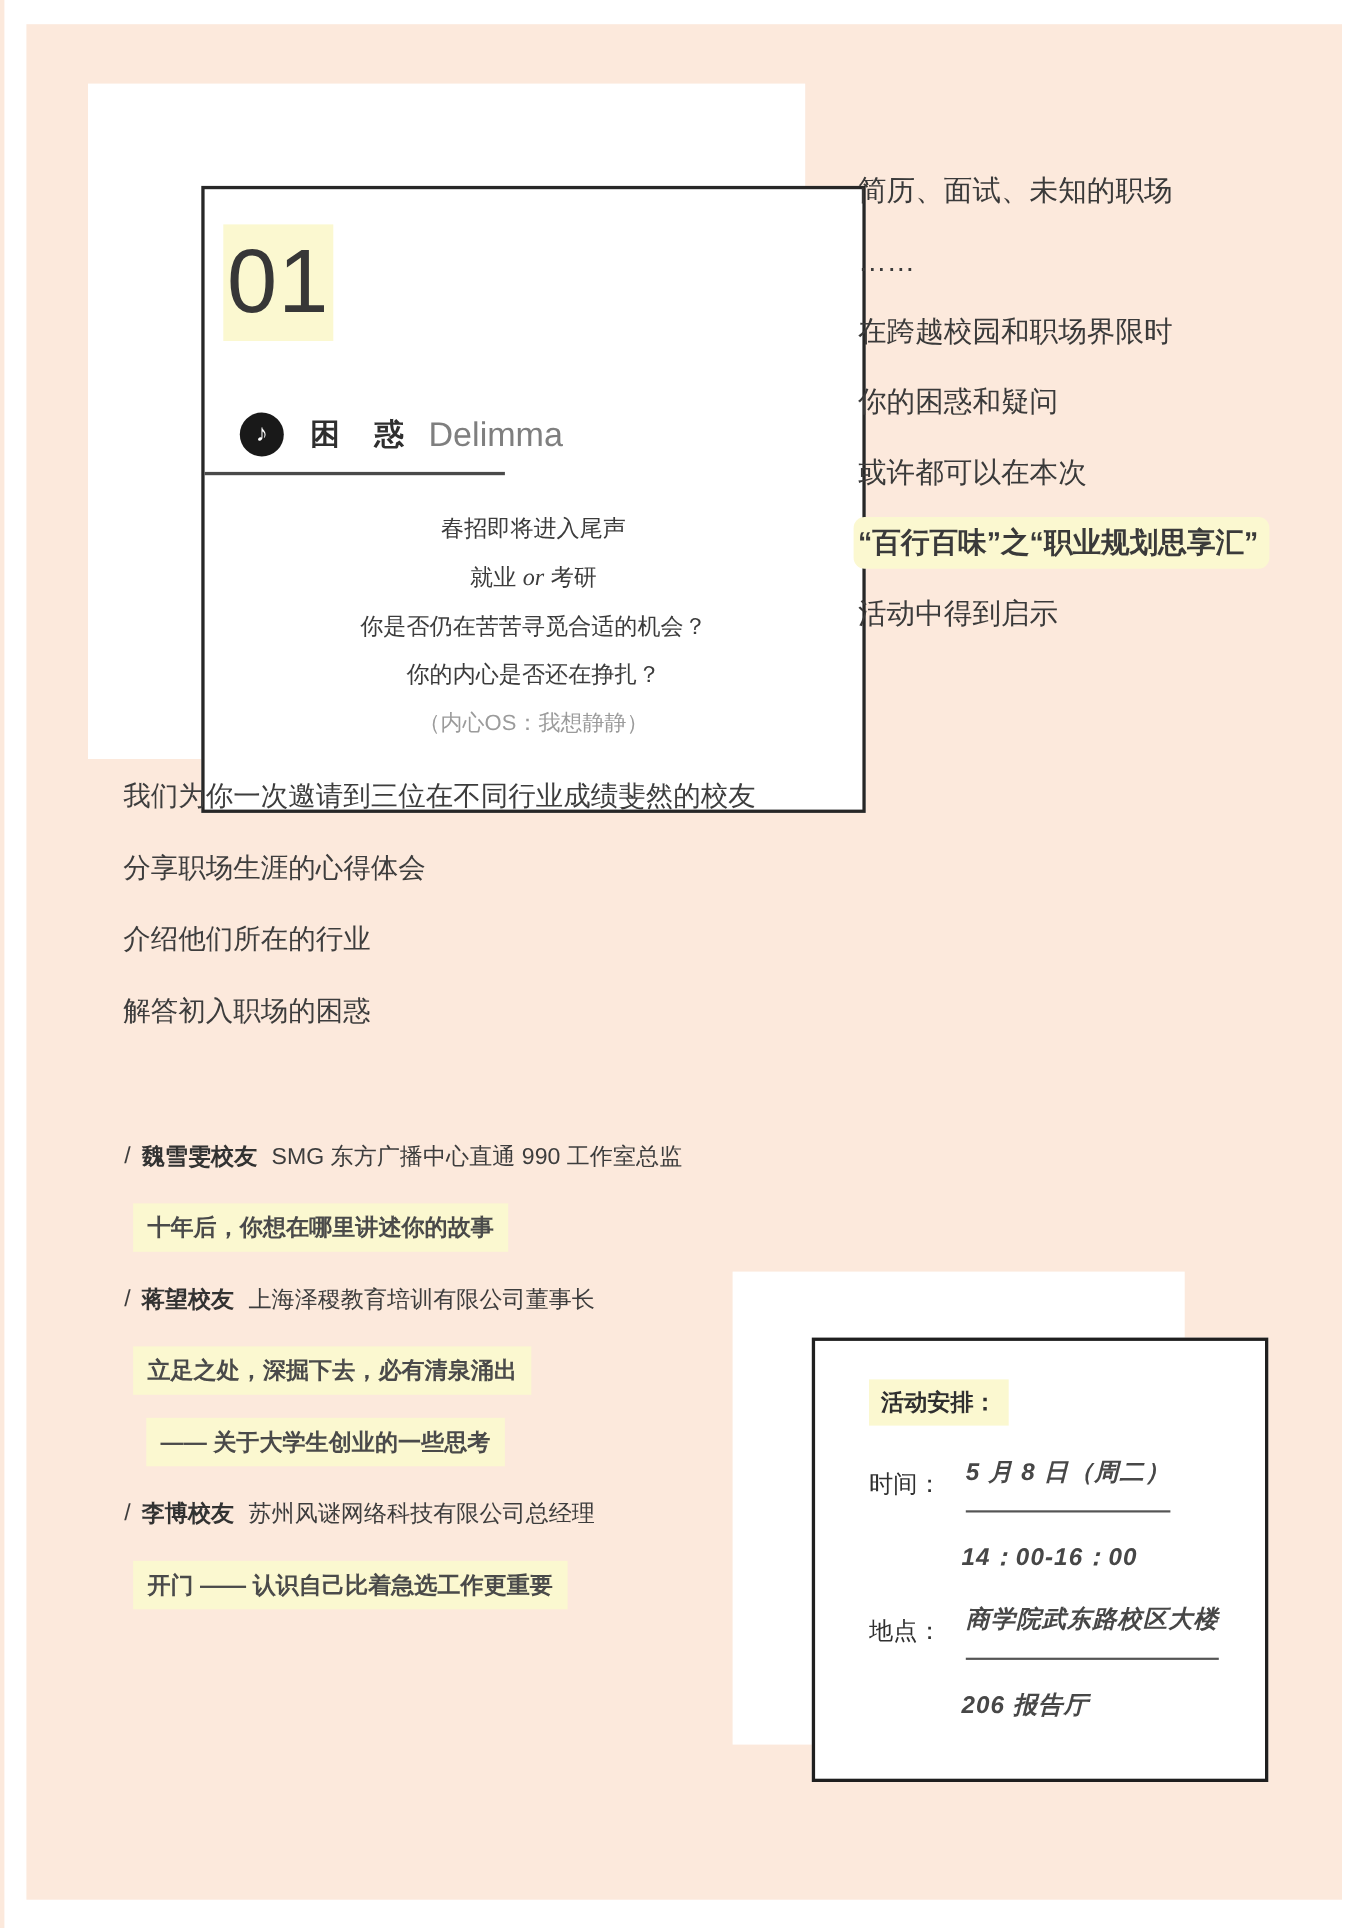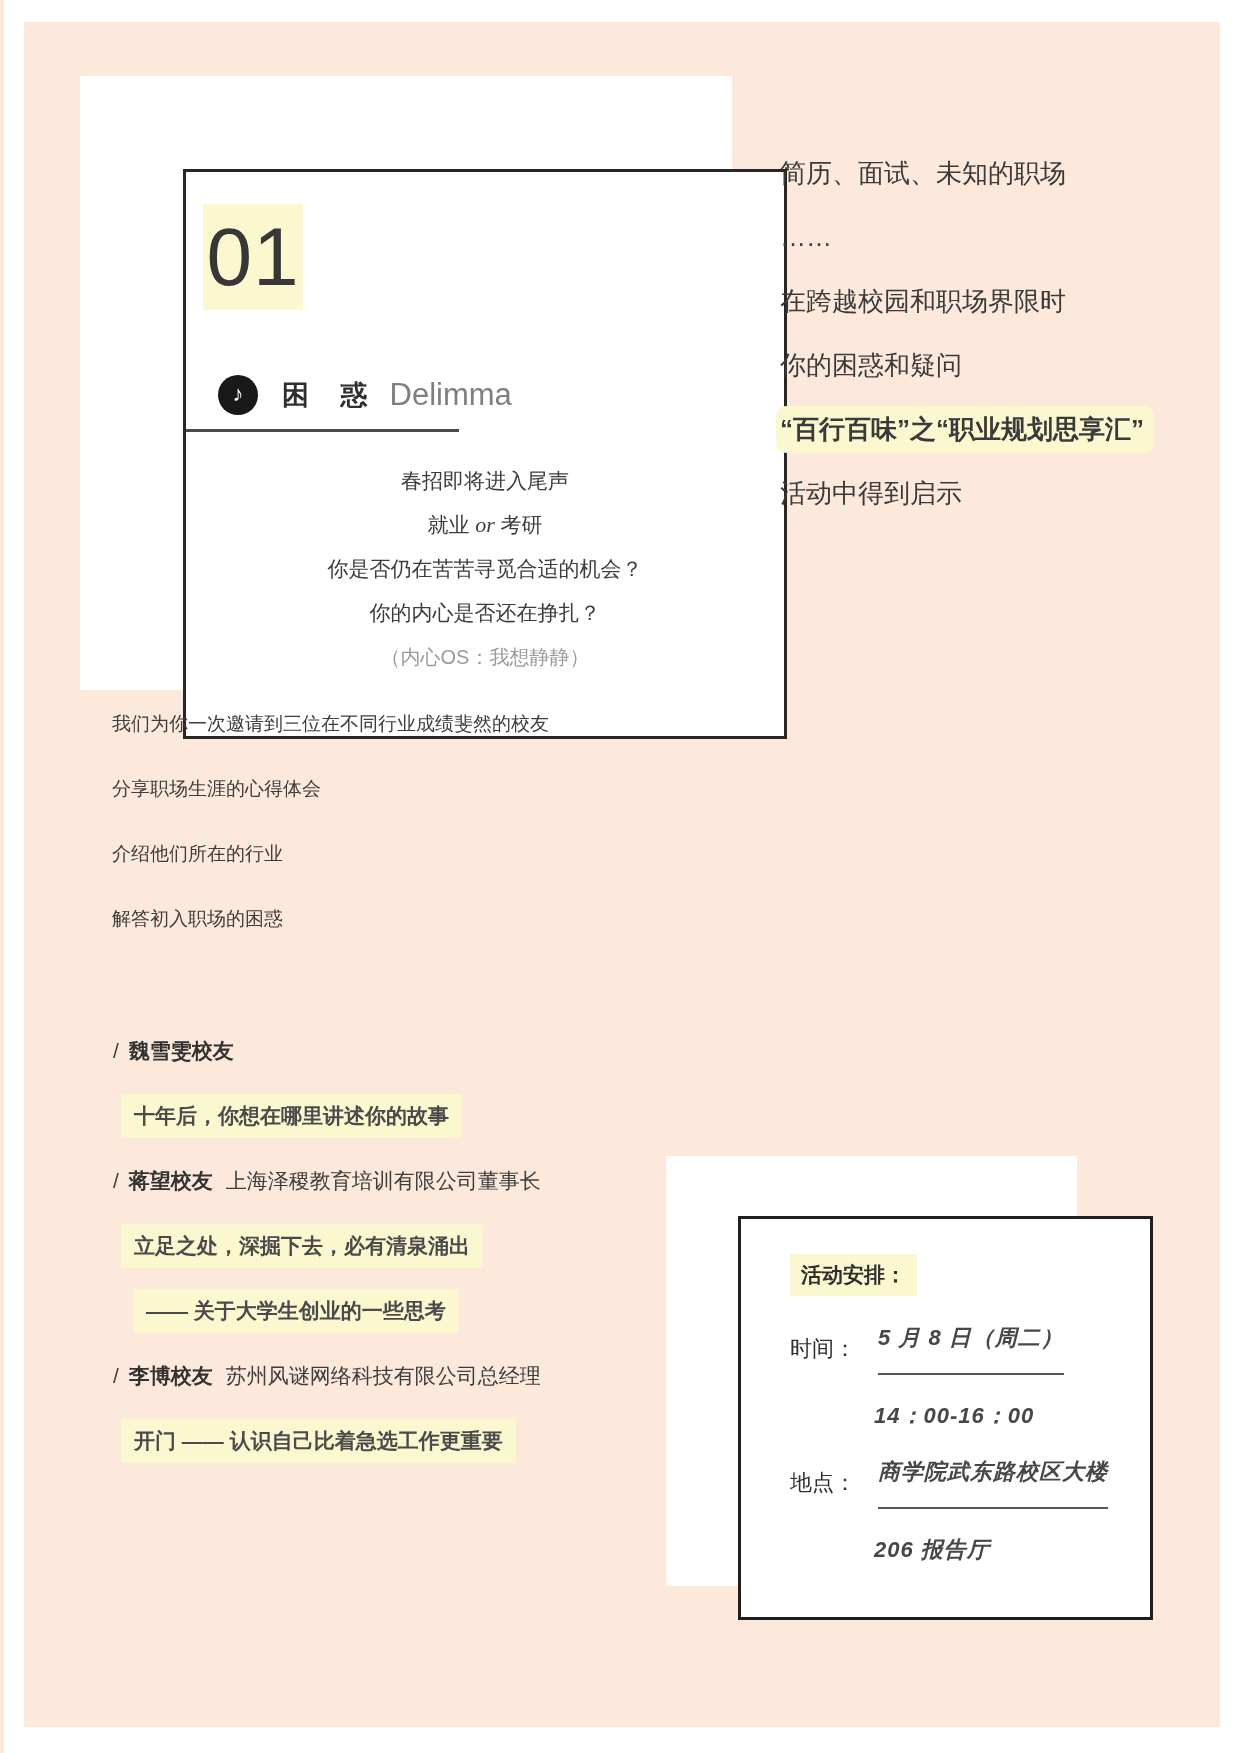--- a/index.html
+++ b/index.html
@@ -27,21 +27,21 @@
   .poem .or{font-family:"Liberation Serif",serif;font-style:italic;font-size:22px;}
   .poem .gray{color:#9b9b9b;font-size:20px;}
 
   
   .right-col{position:absolute;left:780px;top:141px;}
   .rline{height:64px;display:flex;align-items:center;font-size:26px;color:#3a3a3a;white-space:nowrap;}
   .rline .hl-strong{background:#fbf8d0;font-weight:700;padding:6px 10px 6px 4px;margin-left:-4px;border-radius:10px;}
 
   
   .intro{position:absolute;left:112px;top:691px;}
-  .iline{height:65px;display:flex;align-items:center;font-size:19px;color:#3d3d3d;white-space:nowrap;}
+  .iline{height:65px;display:flex;align-items:center;font-size:25px;color:#3d3d3d;white-space:nowrap;}
 
   
   .speakers{position:absolute;left:113px;top:1018px;}
   .speakers .row{height:65px;display:flex;align-items:center;white-space:nowrap;}
   .speaker-line{font-size:21px;color:#3d3d3d;}
   .speaker-line .slash{margin-right:10px;}
   .speaker-line .name{font-weight:700;margin-right:13px;color:#323232;}
   .quote-line{margin-left:8px;}
   .quote-line.indent2{margin-left:20px;}
   .hl-quote{background:#fbf8d0;font-weight:700;font-size:21px;
@@ -87,37 +87,39 @@
         <p class="gray">（内心OS：我想静静）</p>
       </div>
     </div>
   </section>
 
   <section class="right-col">
     <div class="rline">简历、面试、未知的职场</div>
     <div class="rline">……</div>
     <div class="rline">在跨越校园和职场界限时</div>
     <div class="rline">你的困惑和疑问</div>
+    <div class="rline">或许都可以在本次</div>
     <div class="rline">
         <span class="hl-strong">“百行百味”之“职业规划思享汇”</span>
       </div>
     <div class="rline">活动中得到启示</div>
   </section>
 
   <section class="intro">
     <div class="iline">我们为你一次邀请到三位在不同行业成绩斐然的校友</div>
     <div class="iline">分享职场生涯的心得体会</div>
     <div class="iline">介绍他们所在的行业</div>
     <div class="iline">解答初入职场的困惑</div>
   </section>
 
   <section class="speakers">
     <div class="row speaker-line">
       <span class="slash">/</span>
       <span class="name">魏雪雯校友</span>
+      <span class="desc">SMG 东方广播中心直通 990 工作室总监</span>
     </div>
     <div class="row quote-line">
         <span class="hl-quote">十年后，你想在哪里讲述你的故事</span>
       </div>
 
     <div class="row speaker-line">
       <span class="slash">/</span>
       <span class="name">蒋望校友</span>
       <span class="desc">上海泽稷教育培训有限公司董事长</span>
     </div>

